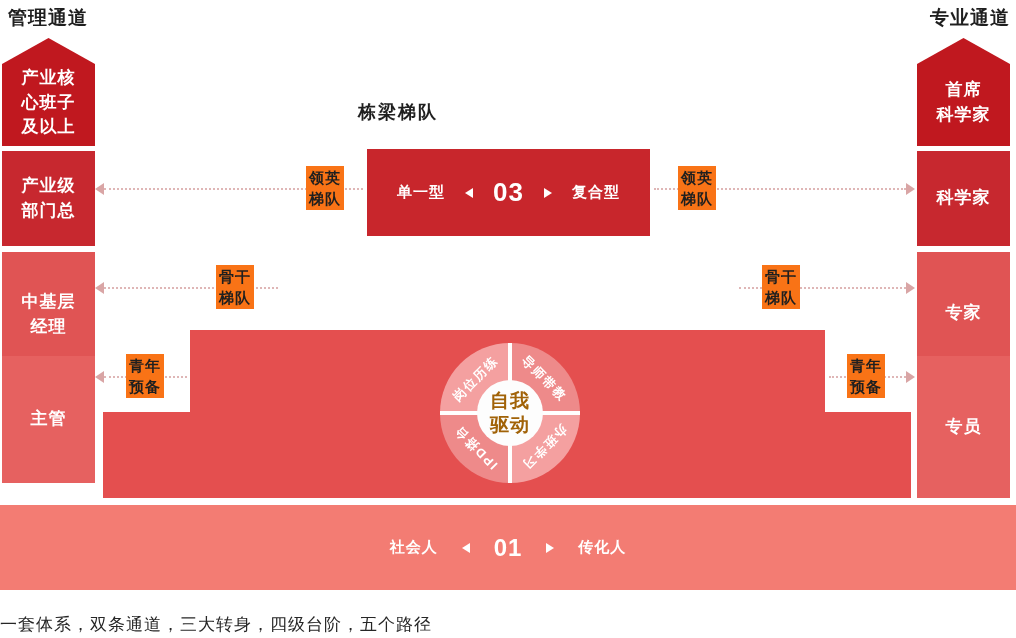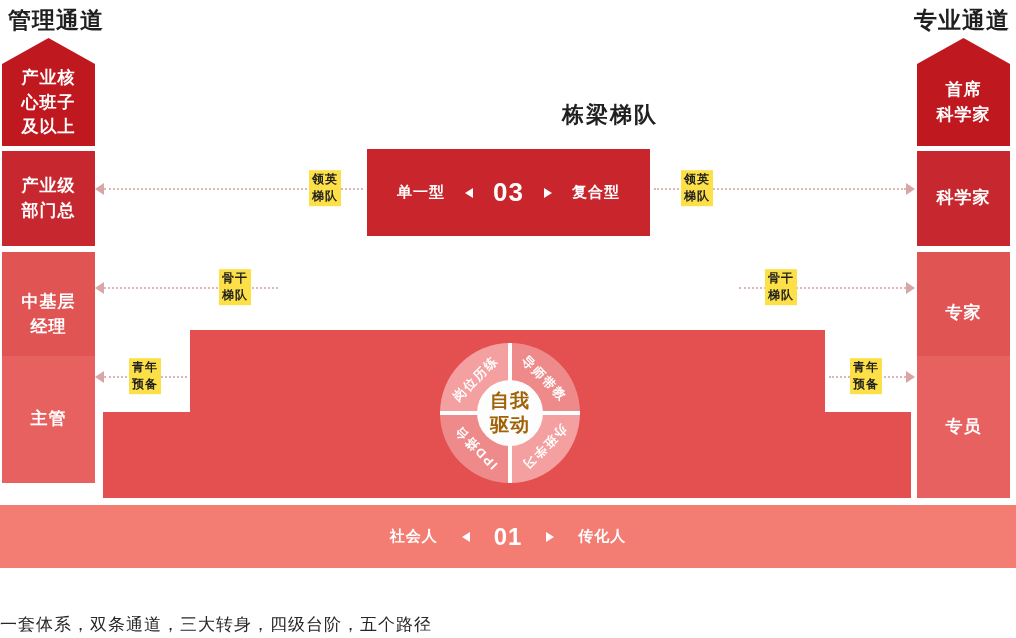--- a/index.html
+++ b/index.html
@@ -1,60 +1,60 @@
 <!DOCTYPE html>
 <html style="--track-top: #c0181f; --track-l2: #c7282f; --track-l3: #e05454; --track-l4: #e66160; --tier03: #c8262c; --tier02: #dd4b4b; --base: #e44f4f; --bar01: #f37c73; --wedge-light: #f4a0a0; --wedge-dark: #ee8a8a; --dotted: #dfb6b6; --arrowhead: #d9a5a5; --text-dark: #1f1f1f;"><head>
 <meta charset="utf-8">
 <style>
   * { margin:0; padding:0; box-sizing:border-box; }
   body { background:#ffffff; font-family:"Liberation Sans","DejaVu Sans",sans-serif; }
   .canvas { position:relative; width:1016px; height:638px; background:#fff; overflow:hidden; }
 
-  .hdr { position:absolute; top:5px; font-size:23px; font-weight:bold; color:var(--text-dark); letter-spacing:1px; }
+  .hdr { position:absolute; top:5px; font-size:19px; font-weight:bold; color:var(--text-dark); letter-spacing:1px; }
   .hdr.left { left:8px; }
   .hdr.right { right:6px; }
 
   .col-block { position:absolute; width:93px; color:#fff; font-size:17px; font-weight:bold;
                display:flex; align-items:center; justify-content:center; text-align:center;
                line-height:1.45; white-space:pre-line; letter-spacing:1px; }
   .arrow-top { clip-path:polygon(0 24%, 50% 0%, 100% 24%, 100% 100%, 0 100%); padding-top:22px; }
   .lx { left:2px; } .rx { left:917px; }
   .c-top { background:var(--track-top); }
   .c-l2  { background:var(--track-l2); }
   .c-l3  { background:var(--track-l3); }
   .c-l4  { background:var(--track-l4); }
 
-  .pyr-title { position:absolute; left:358px; width:300px; top:100px; text-align:right;
-               font-size:22px; font-weight:bold; color:var(--text-dark); letter-spacing:2px; }
+  .pyr-title { position:absolute; left:358px; width:300px; top:100px; text-align:left;
+               font-size:18px; font-weight:bold; color:var(--text-dark); letter-spacing:2px; }
 
   .tier { position:absolute; display:flex; align-items:center; justify-content:center;
           color:#fff; font-weight:bold; }
   .tier .lbl { font-size:15px; letter-spacing:1px; }
   .tier .num { font-size:26px; letter-spacing:1px; }
   .tier-03 { left:367px; top:149px; width:283px; height:87px; background:var(--tier03); gap:20px; }
   .tier-02 { left:282px; top:240px; width:453px; height:84px; background:var(--tier02); gap:20px; }
-  .bar-01  { left:0; top:505px; width:1016px; height:63px; background:var(--bar01); gap:24px; }
+  .bar-01  { left:0; top:505px; width:1016px; height:85px; background:var(--bar01); gap:24px; }
   .bar-01 .num { font-size:24px; }
 
   .base-block { position:absolute; left:103px; top:330px; width:808px; height:168px;
                 background:var(--base);
                 clip-path:polygon(87px 0, 722px 0, 722px 82px, 808px 82px, 808px 168px,
                                   0 168px, 0 82px, 87px 82px); }
 
   .tri { width:0; height:0; }
   .tri.left  { border-top:5px solid transparent; border-bottom:5px solid transparent; border-right:8px solid #fff; }
   .tri.right { border-top:5px solid transparent; border-bottom:5px solid transparent; border-left:8px solid #fff; }
 
   .dotline { position:absolute; height:0; border-top:2px dotted var(--dotted); z-index:1; }
   .ah { position:absolute; width:0; height:0; z-index:1; }
   .ah.left  { border-top:6px solid transparent; border-bottom:6px solid transparent; border-right:9px solid var(--arrowhead); }
   .ah.right { border-top:6px solid transparent; border-bottom:6px solid transparent; border-left:9px solid var(--arrowhead); }
 
-  .side-label { position:absolute; transform:translate(-50%,-50%); z-index:2; background:#fde047;
-                text-align:center; font-size:12px; font-weight:bold; color:var(--text-dark);
+  .side-label { position:absolute; transform:translate(-50%,-50%); z-index:2; background:#f97316;
+                text-align:center; font-size:15px; font-weight:bold; color:var(--text-dark);
                 line-height:1.4; white-space:pre-line; padding:1px 3px; letter-spacing:1px; }
 
   .wheel { position:absolute; left:440px; top:343px; width:140px; height:140px; border-radius:50%;
            background:conic-gradient(var(--wedge-dark) 0deg 90deg, var(--wedge-light) 90deg 180deg,
                                      var(--wedge-dark) 180deg 270deg, var(--wedge-light) 270deg 360deg);
            z-index:3; }
   .wheel .div-v { position:absolute; left:68px; top:0; width:4px; height:140px; background:#fff; }
   .wheel .div-h { position:absolute; top:68px; left:0; height:4px; width:140px; background:#fff; }
   .wheel .hub { position:absolute; left:37px; top:37px; width:66px; height:66px; border-radius:50%;
                 background:#fdfdfd; display:flex; align-items:center; justify-content:center;

